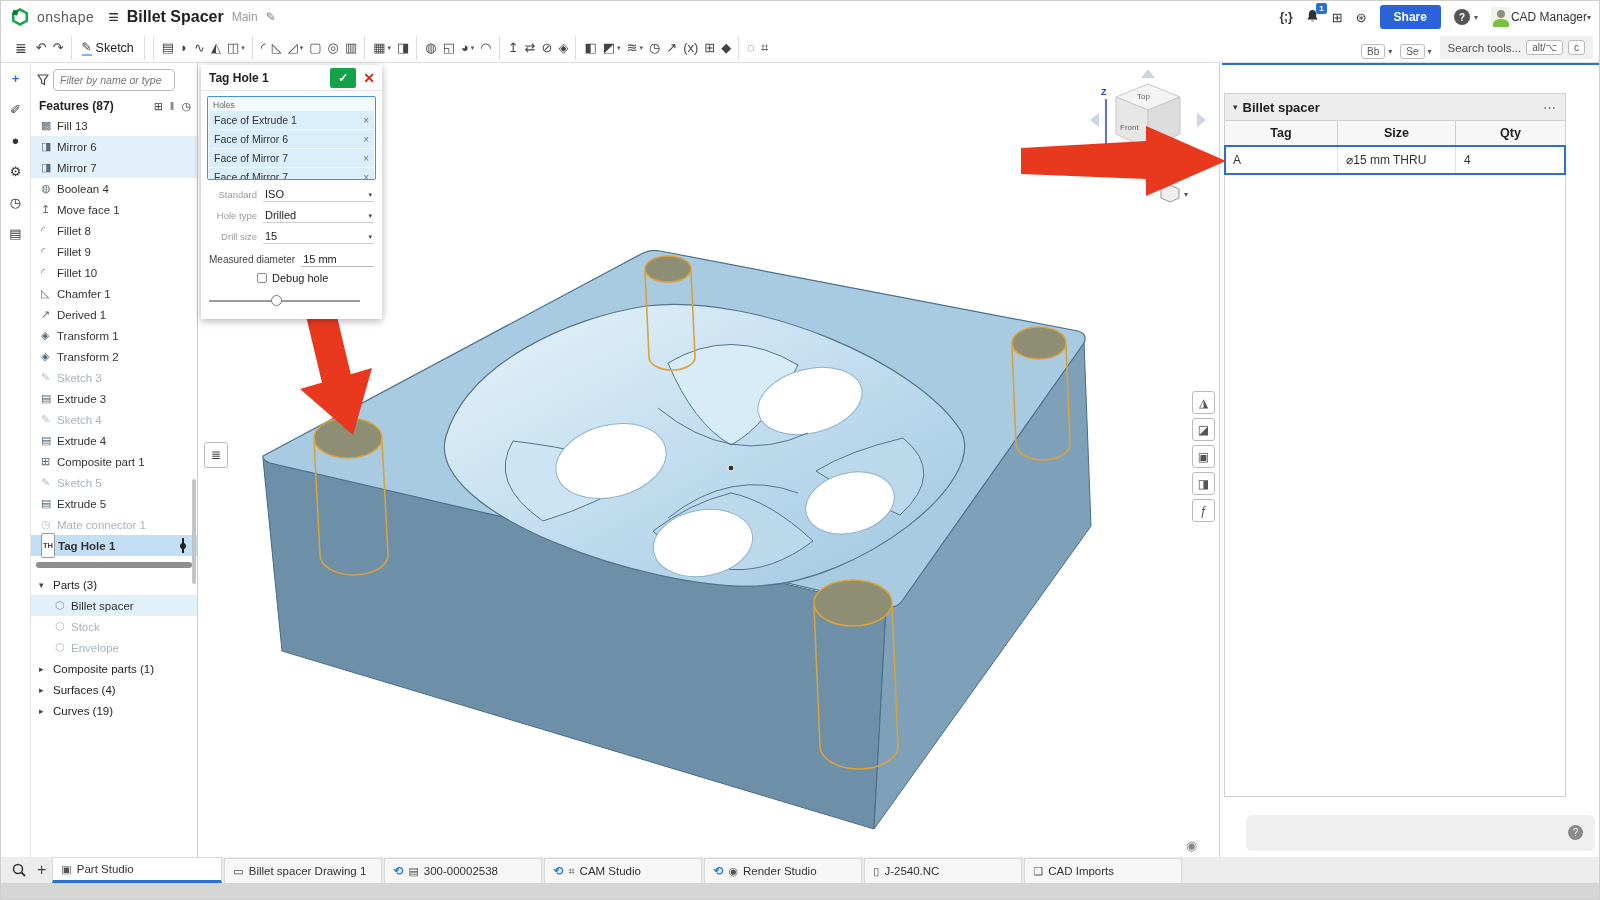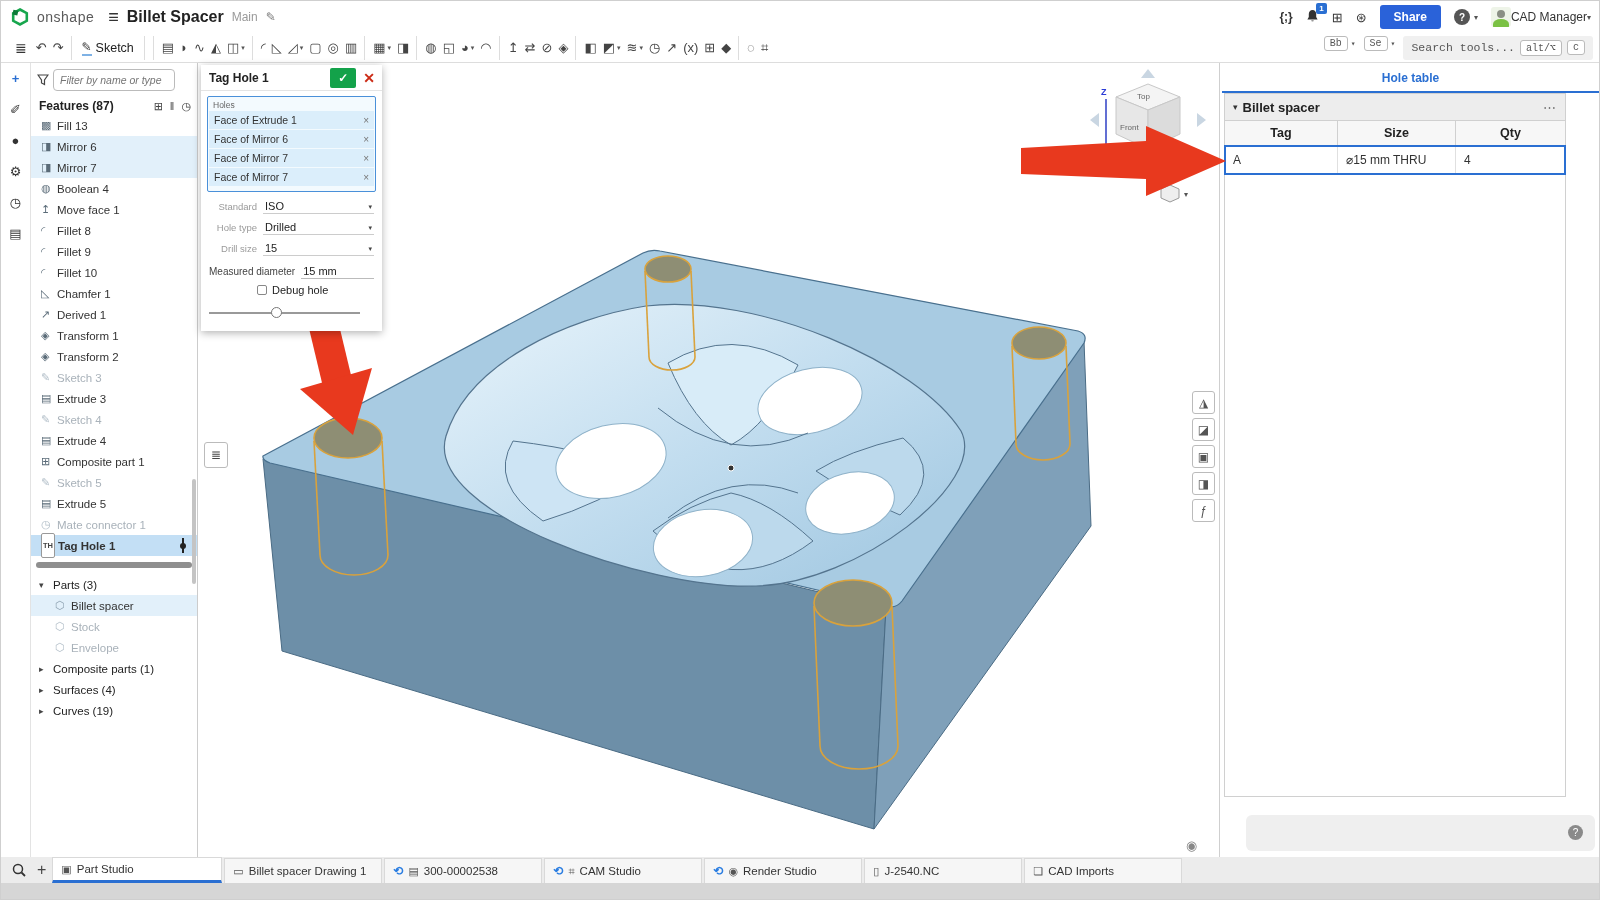--- a/index.html
+++ b/index.html
@@ -29,21 +29,21 @@
   
   .toolbar { position:absolute; left:0; top:32px; width:1600px; height:30px; background:#fff; border-bottom:1px solid #ddd; display:flex; align-items:center; padding:0 8px; }
   .t-ic { display:inline-flex; align-items:center; height:24px; padding:0 3px; color:#444; font-size:13px; cursor:pointer; border-radius:2px; white-space:nowrap; }
   .t-ic .tcaret { display:none; }
   .t-ic.has-caret .tcaret { display:inline; font-size:7px; color:#555; margin-left:2px; }
   .t-ic.div-before { border-left:1px solid #ddd; margin-left:4px; padding-left:8px; border-radius:0; }
   .tree-ic { font-size:14px; color:#333; padding:0 6px; }
   .sketch-btn { display:inline-flex; align-items:center; gap:4px; border-left:1px solid #ddd; border-right:1px solid #ddd; margin:0 4px; padding:0 10px; height:24px; cursor:pointer; }
   .sketch-btn .pencil { font-size:12px; color:#333; border-bottom:2px solid #7fb2e5; }
   .sketch-btn .slabel { font-size:12.5px; color:#222; }
-  .t-right { margin-left:auto; display:flex; align-items:flex-start; gap:8px;font-family:Liberation Mono, monospace; }
+  .t-right { margin-left:auto; display:flex; align-items:flex-end; gap:8px; }
   .kbd-box { border:1px solid #bbb; border-radius:3px; font-size:10px; color:#555; padding:1px 5px; background:#fff; }
   .bb-grp { display:flex; align-items:center; gap:3px; cursor:pointer; }
   .search-tools { display:flex; align-items:center; gap:5px; background:#f0f0f0; border-radius:3px; padding:4px 8px; cursor:pointer; }
   .search-tools .stext { font-size:11.5px; color:#555; }
   .search-tools .kbd-box { background:#fff; }
 
   
   .lstrip { position:absolute; left:0; top:62px; width:30px; height:794px; background:#fff; border-right:1px solid #e3e3e3; display:flex; flex-direction:column; align-items:center; padding-top:8px; gap:16px; }
   .ls-ic { font-size:13px; color:#333; cursor:pointer; }
   .ls-ic.blue { color:#2a6fd2; font-weight:bold; }
@@ -75,21 +75,21 @@
   .p-row { padding-left:24px; }
   .p-row .f-ic { color:#8fa3b2; }
   .fscroll { position:absolute; right:1px; top:416px; width:4px; height:105px; background:#c4c4c4; border-radius:2px; }
 
   
   .dialog { position:absolute; left:200px; top:64px; width:181px; background:#fff; box-shadow:0 2px 8px rgba(0,0,0,.3); z-index:40; font-size:11px; }
   .dlg-title { display:flex; align-items:center; height:26px; padding-left:8px; border-bottom:1px solid #e4e4e4; }
   .dlg-title .dtext { font-weight:bold; font-size:12px; color:#222; flex:1; }
   .dlg-check { width:26px; height:20px; background:#13a24a; color:#fff; border:none; font-size:12px; font-weight:bold; cursor:pointer; border-radius:2px; }
   .dlg-x { background:none; border:none; color:#cc2b16; font-size:14px; font-weight:bold; padding:0 7px; cursor:pointer; }
-  .holes-box { margin:5px 6px; border:1.5px solid #4a90d9; border-radius:2px; background:#f3fafe; height:96px; overflow:hidden; }
+  .holes-box { margin:5px 6px; border:1.5px solid #4a90d9; border-radius:2px; background:#f3fafe; height:84px; overflow:hidden; }
   .holes-label { font-size:8.5px; color:#666; padding:3px 0 1px 5px; }
   .hole-row { display:flex; align-items:center; height:18px; background:#dbeefb; margin:0 1px 1px 1px; padding:0 5px; font-size:10.5px; color:#333; }
   .hole-row .hl { flex:1; }
   .hole-x { color:#777; font-size:10px; cursor:pointer; }
   .fld { display:flex; align-items:center; height:19px; margin:0 8px 2px 0; position:relative; }
   .fld-label { width:62px; text-align:right; font-size:9.5px; color:#9a9a9a; padding-right:6px; flex:none; }
   .fld-value { flex:1; font-size:11px; color:#222; border-bottom:1px solid #ccc; padding:1px 2px; }
   .fld-caret { position:absolute; right:2px; font-size:7px; color:#444; }
   .meas-row { display:flex; align-items:center; margin:6px 8px 2px 8px; }
   .meas-label { font-size:10px; color:#444; margin-right:6px; }
@@ -738,21 +738,20 @@
       <span class="chk"></span>
       <span class="debug-label">Debug hole</span>
     </div>
     <div class="slider-row">
       <div class="slider-track"></div>
       <div class="slider-handle"></div>
     </div>
   </div>
 
   <div class="rpanel">
-    <div class="ht-title">Hole table</div>
     <div class="ht-underline"></div>
     <div class="ht-card">
       <div class="ht-sec">
         <span class="chev">▾</span>
         <span class="sec-label">Billet spacer</span>
         <span class="dots">⋯</span>
       </div>
       <div class="ht-head">
         <span class="ht-h c1">Tag</span>
         <span class="ht-h c2">Size</span>

